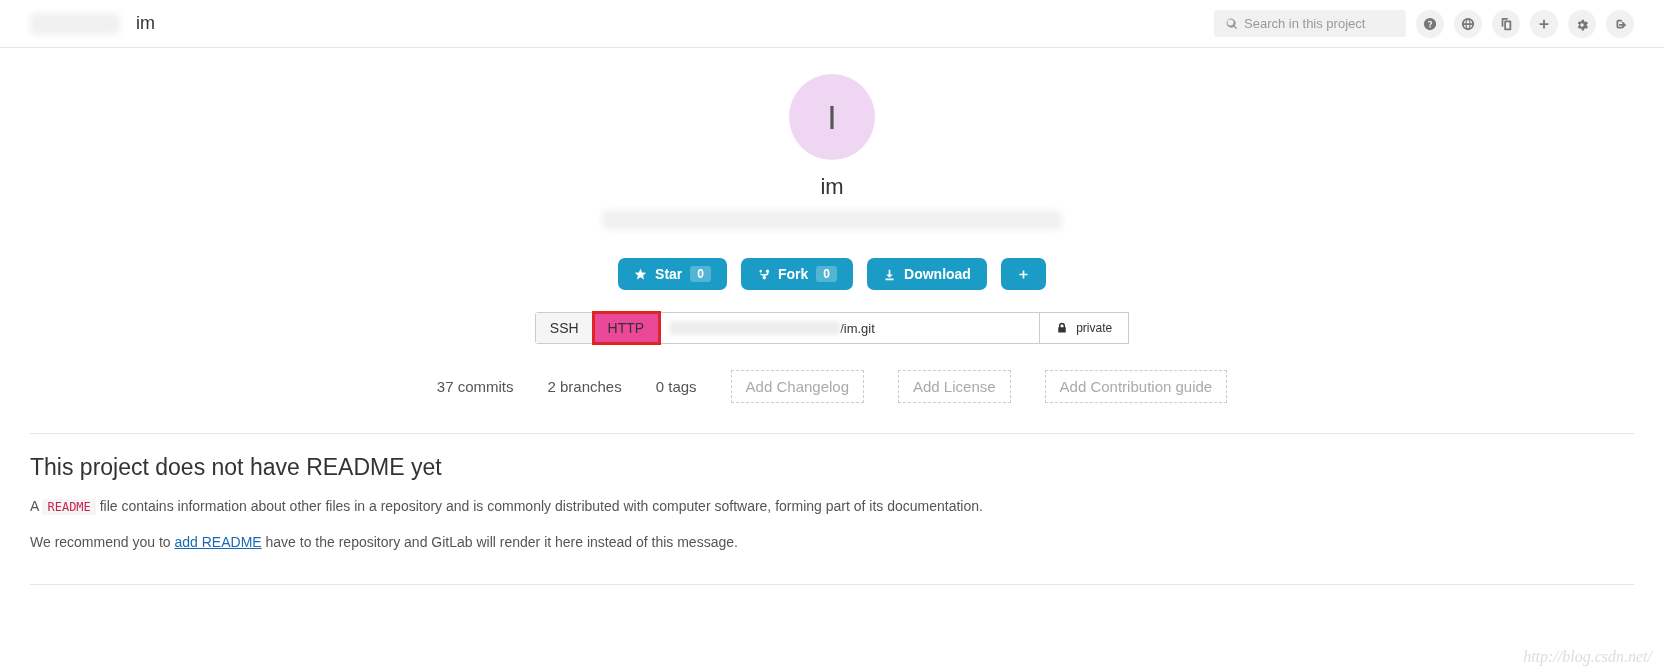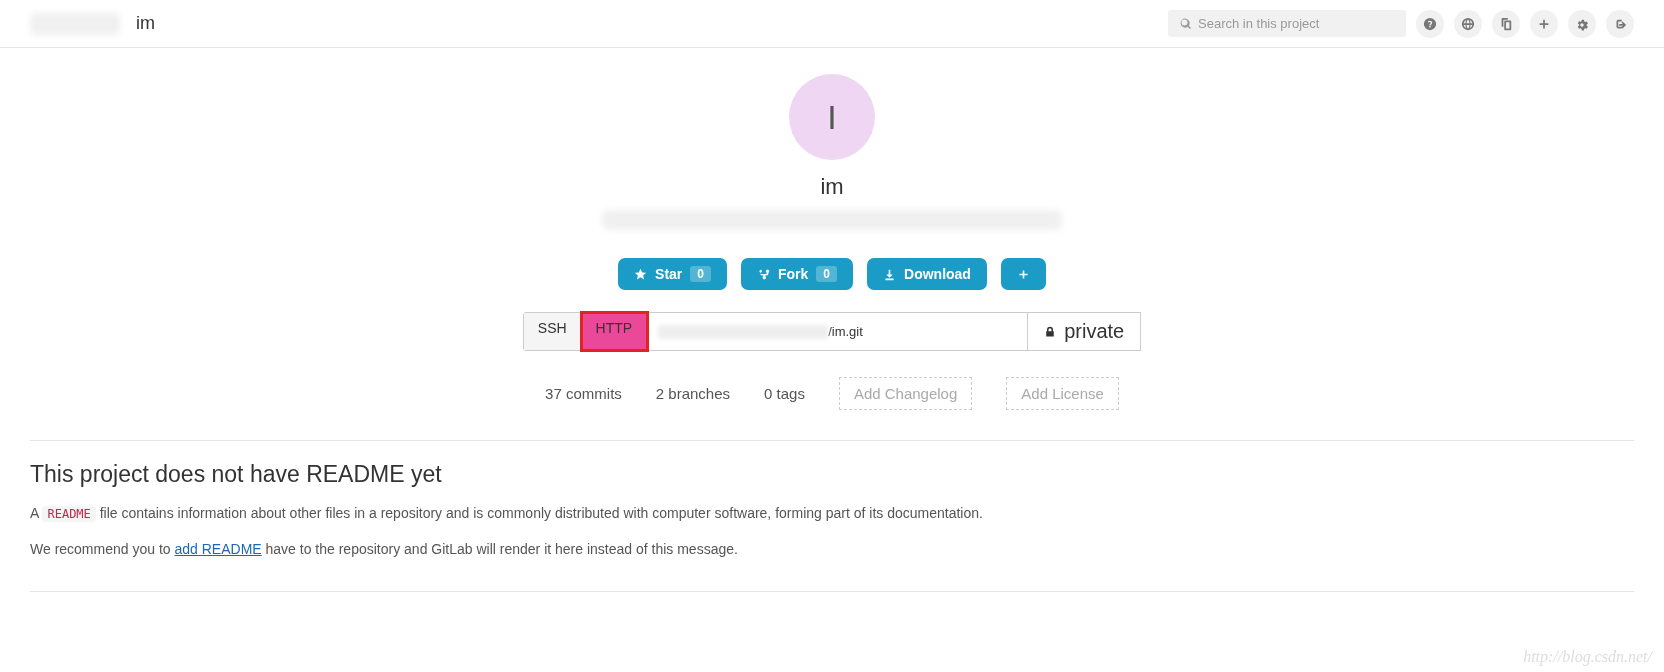--- a/index.html
+++ b/index.html
@@ -2,39 +2,39 @@
 <html><head>
 <meta charset="utf-8">
 <style>
 * { box-sizing: border-box; margin: 0; padding: 0; }
 body { font-family: "Helvetica Neue", Helvetica, Arial, sans-serif; font-size: 14px; color: #333; background: #fff; width: 1664px; }
 .header { display: flex; align-items: center; padding: 8px 30px; border-bottom: 1px solid #e5e5e5; height: 48px; }
 .header-left { display: flex; align-items: center; gap: 10px; }
 .blur-box { background: #f0f0f0; border-radius: 6px; filter: blur(3px); }
 .header-title { font-size: 18px; color: #333; margin-left: 6px; }
 .header-right { margin-left: auto; display: flex; align-items: center; gap: 10px; }
-.search-box { background: #f1f1f1; border-radius: 3px; padding: 6px 12px; width: 238px; display: flex; align-items: center; gap: 6px; color: #999; font-size: 13px; }
+.search-box { background: #f1f1f1; border-radius: 3px; padding: 6px 12px; width: 192px; display: flex; align-items: center; gap: 6px; color: #999; font-size: 13px; }
 .icon-btn { width: 28px; height: 28px; border-radius: 50%; background: #f1f1f1; display: flex; align-items: center; justify-content: center; color: #666; cursor: pointer; }
 .icon-btn svg { width: 14px; height: 14px; }
 .main { padding: 20px 30px 10px 30px; }
 .project-head { text-align: center; padding-top: 6px; }
 .avatar { width: 86px; height: 86px; border-radius: 50%; background: #efd7f4; display: inline-flex; align-items: center; justify-content: center; font-size: 34px; color: #555; }
 .proj-name { font-size: 22px; color: #333; margin-top: 14px; }
 .desc-blur { width: 460px; height: 20px; margin: 10px auto 0 auto; }
 .btn-row { display: flex; justify-content: center; gap: 14px; margin-top: 28px; }
 .btn { background: #1a9cc6; color: #fff; border: none; border-radius: 7px; padding: 8px 16px; font-size: 14px; font-weight: bold; display: inline-flex; align-items: center; gap: 8px; cursor: pointer; justify-content: flex-end; }
 .btn .count { background: rgba(255,255,255,0.25); padding: 1px 7px; border-radius: 3px; font-size: 12px; font-weight: bold; }
 .btn svg { width: 13px; height: 13px; fill: #fff; }
 .clone-row { display: flex; justify-content: center; margin-top: 22px; }
 .segmented { display: flex; border: 1px solid #ccc; border-radius: 3px; overflow: visible; }
 .seg-btn { padding: 7px 14px; font-size: 14px; background: #f5f5f5; color: #333; cursor: pointer; border-right: 1px solid #7f1d1d; }
 .seg-btn.active-http { background: #ec4899; outline: 3px solid #e02424; outline-offset: -1px; position: relative; z-index: 2; }
 .clone-input { width: 380px; border: 1px solid #ccc; border-left: none; padding: 7px 10px; font-size: 13px; color: #333; background: #fff; display: flex; align-items: center; }
 .clone-blur { display:inline-block; width: 170px; height: 14px; background:#eee; filter: blur(2px); vertical-align: middle; }
-.visibility { border: 1px solid #ccc; border-left: none; padding: 7px 16px; font-size: 20px; color: #333; background: #fff; display: flex; align-items: center; gap: 8px; }
+.visibility { border: 1px solid #ccc; border-left: none; padding: 7px 16px; font-size: 12px; color: #333; background: #fff; display: flex; align-items: center; gap: 8px; }
 .stats-row { display: flex; justify-content: center; align-items: center; gap: 34px; margin-top: 26px; color: #555; }
 .stats-row .stat { font-size: 15px; }
 .dashed-btn { border: 1px dashed #ccc; padding: 7px 14px; color: #aaa; font-size: 15px; cursor: pointer; background: #fff; }
 .divider { border-top: 1px solid #e5e5e5; margin: 30px 0 20px 0; }
 .readme-block h2 { font-size: 23px; font-weight: normal; color: #333; }
 .readme-block p { font-size: 14px; color: #555; margin-top: 14px; line-height: 1.6; }
 code.inline { background: #f5f5f5; color: #c7254e; padding: 1px 5px; border-radius: 3px; font-family: Menlo, Monaco, Consolas, monospace; font-size: 12px; }
 a.link { color: #1b69b6; text-decoration: underline; }
 .access-note { font-size: 14px; color: #888; margin-top: 8px; }
 .watermark { position: fixed; bottom: 6px; right: 12px; font-family: Georgia, serif; font-style: italic; color: #ddd; font-size: 16px; }
@@ -139,20 +139,21 @@
         <span>private</span>
       </div>
     </div>
 
     <div class="stats-row">
       <span class="stat">37 commits</span>
       <span class="stat">2 branches</span>
       <span class="stat">0 tags</span>
       <span class="dashed-btn">Add Changelog</span>
       <span class="dashed-btn">Add License</span>
+      <span class="dashed-btn">Add Contribution guide</span>
     </div>
   </div>
 
   <div class="divider"></div>
 
   <div class="readme-block">
     <h2>This project does not have README yet</h2>
     <p>
       <span>A </span><code class="inline">README</code><span> file contains information about other files in a repository and is commonly distributed with computer software, forming part of its documentation.</span>
     </p>

